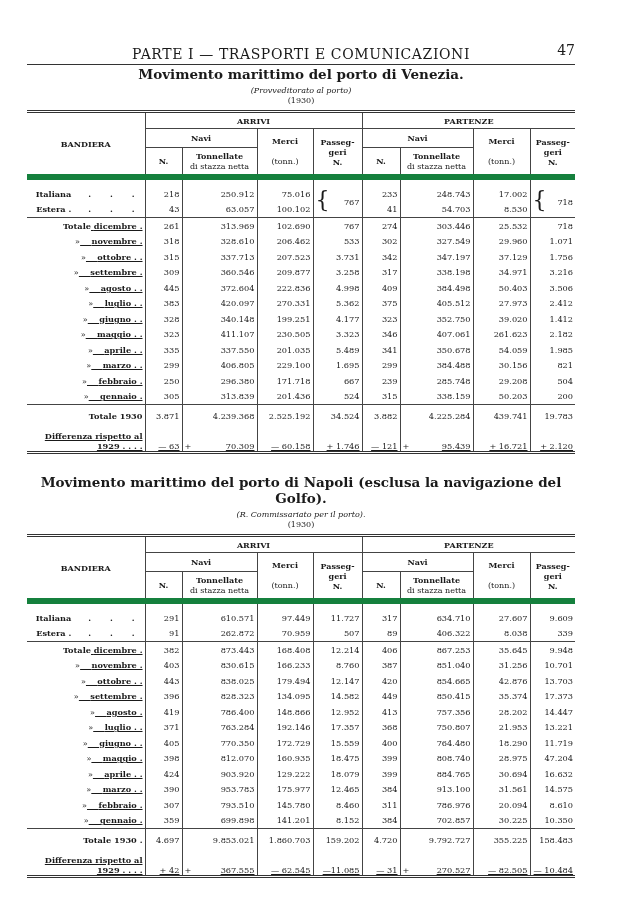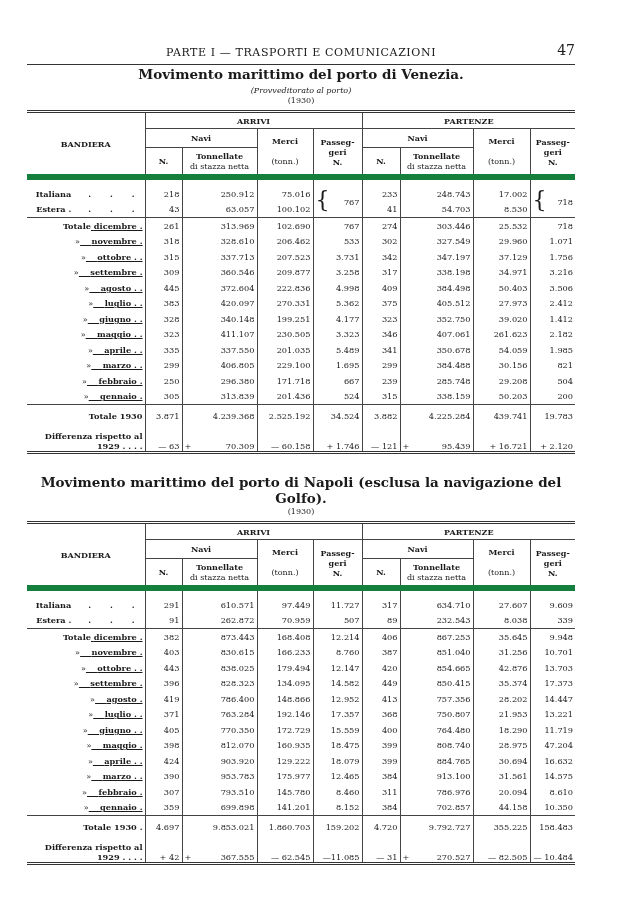--- a/index.html
+++ b/index.html
@@ -1,37 +1,37 @@
 <!DOCTYPE html>
 <html><head>
 <meta charset="utf-8">
 <style>
   html,body{margin:0;padding:0;background:#fff;}
   body{width:640px;height:900px;position:relative;overflow:hidden;font-family:"DejaVu Serif",serif;color:#1a1a1a;}
   .running-head{position:absolute;top:44px;left:27px;width:548px;height:20px;border-bottom:1px solid #333;}
-  .running-head .rh-title{position:absolute;left:0;right:0;top:2px;text-align:center;font-size:11px;letter-spacing:0.6px;}
+  .running-head .rh-title{position:absolute;left:0;right:0;top:2px;text-align:center;font-size:14px;letter-spacing:0.6px;}
   .running-head .rh-page{position:absolute;right:0;top:-2px;font-size:14px;}
   .section{position:absolute;left:27px;width:548px;}
   .sec-title{text-align:center;font-weight:bold;font-size:13.5px;font-family:"DejaVu Serif",serif;}
   .sec-sub{text-align:center;font-style:italic;font-size:8px;margin-top:4px;}
   .sec-year{text-align:center;font-size:8px;margin-top:1px;}
   table.data{border-collapse:collapse;width:548px;font-size:8.2px;margin-top:5px;table-layout:fixed;}
   table.data th{font-weight:bold;text-align:center;font-size:8px;padding:0;line-height:10px;}
   table.data td{padding:0 2px;height:15.5px;text-align:right;white-space:nowrap;}
   .top-rule{border-top:3px double #333;}
   .hdr-rule{border-bottom:6px solid #15803d;}
   .vl{border-left:1px solid #444;}
   .bl{border-bottom:1px solid #444;}
   td.label{text-align:left;font-weight:bold;padding-left:0;}
   td.label.month{padding-left:0;text-decoration:underline;}
   td.label .dots{letter-spacing:8px;}
   tr.gap td{height:6px;}
   tr.subtot td{border-top:1.5px solid #444;}
   tr.tot td{border-top:1.5px solid #444;height:22px;}
-  tr.diff td{height:24px;vertical-align:bottom;border-bottom:3px double #333;}
+  tr.diff td{height:24px;vertical-align:bottom;border-bottom:3px double #333;text-decoration:underline;}
   .brace{position:relative;}
   .brace-glyph{position:absolute;left:2px;top:1px;font-size:22px;line-height:26px;font-family:"DejaVu Serif",serif;}
   .sign{float:left;}
 </style>
 </head>
 <body>
 
 <div class="running-head">
   <div class="rh-title">PARTE I — TRASPORTI E COMUNICAZIONI</div>
   <div class="rh-page">47</div>
@@ -258,20 +258,21 @@
           <td class="vl">— 121</td>
           <td class="vl"><span class="sign">+</span><span>95.439</span></td>
           <td class="vl">+ 16.721</td>
           <td class="vl">+ 2.120</td>
         </tr>
       </tbody>
   </table>
 </div>
 <div class="section" id="sec-napoli" style="top:474px;">
   <div class="sec-title">Movimento marittimo del porto di Napoli (esclusa la navigazione del Golfo).</div>
+  <div class="sec-sub">(R. Commissariato per il porto).</div>
   <div class="sec-year">(1930)</div>
   <table class="data">
     <colgroup>
       <col style="width:118px">
         <col style="width:37px">
         <col style="width:75px">
         <col style="width:56px">
         <col style="width:49px">
       <col style="width:38px">
         <col style="width:73px">
@@ -322,21 +323,21 @@
           <td class="vl">27.607</td>
           <td class="vl">9.609</td>
         </tr>
         <tr>
           <td class="label"><span>Estera .</span> <span class="dots" style="margin-left:14px">. . .</span></td>
           <td class="vl">91</td>
           <td class="vl">262.872</td>
           <td class="vl">70.959</td>
           <td class="vl">507</td>
           <td class="vl">89</td>
-          <td class="vl">232.543</td>
+          <td class="vl">406.322</td>
           <td class="vl">8.038</td>
           <td class="vl">339</td>
         </tr>
         <tr class="subtot">
           <td class="label month"><span style="display:inline-block;width:44px;text-align:right;margin-left:4px">Totale</span> <span>dicembre .</span></td>
           <td class="vl">382</td>
           <td class="vl">873.443</td>
           <td class="vl">168.408</td>
           <td class="vl">12.214</td>
           <td class="vl">406</td>
@@ -455,21 +456,21 @@
           <td class="vl">8.610</td>
         </tr>
         <tr>
           <td class="label month"><span style="display: inline-block; width: 34px; text-align: right; margin-left: 4px; font-weight: normal; padding-right: 0px;">»</span> &nbsp;&nbsp;&nbsp;<span>gennaio .</span></td>
           <td class="vl">359</td>
           <td class="vl">699.898</td>
           <td class="vl">141.201</td>
           <td class="vl">8.152</td>
           <td class="vl">384</td>
           <td class="vl">702.857</td>
-          <td class="vl">44.158</td>
+          <td class="vl">30.225</td>
           <td class="vl">10.350</td>
         </tr>
         <tr class="tot">
           <td class="label" style="padding-left: 32px;">Totale 1930 .</td>
           <td class="vl">4.697</td>
           <td class="vl">9.853.021</td>
           <td class="vl">1.860.703</td>
           <td class="vl">159.202</td>
           <td class="vl">4.720</td>
           <td class="vl">9.792.727</td>

